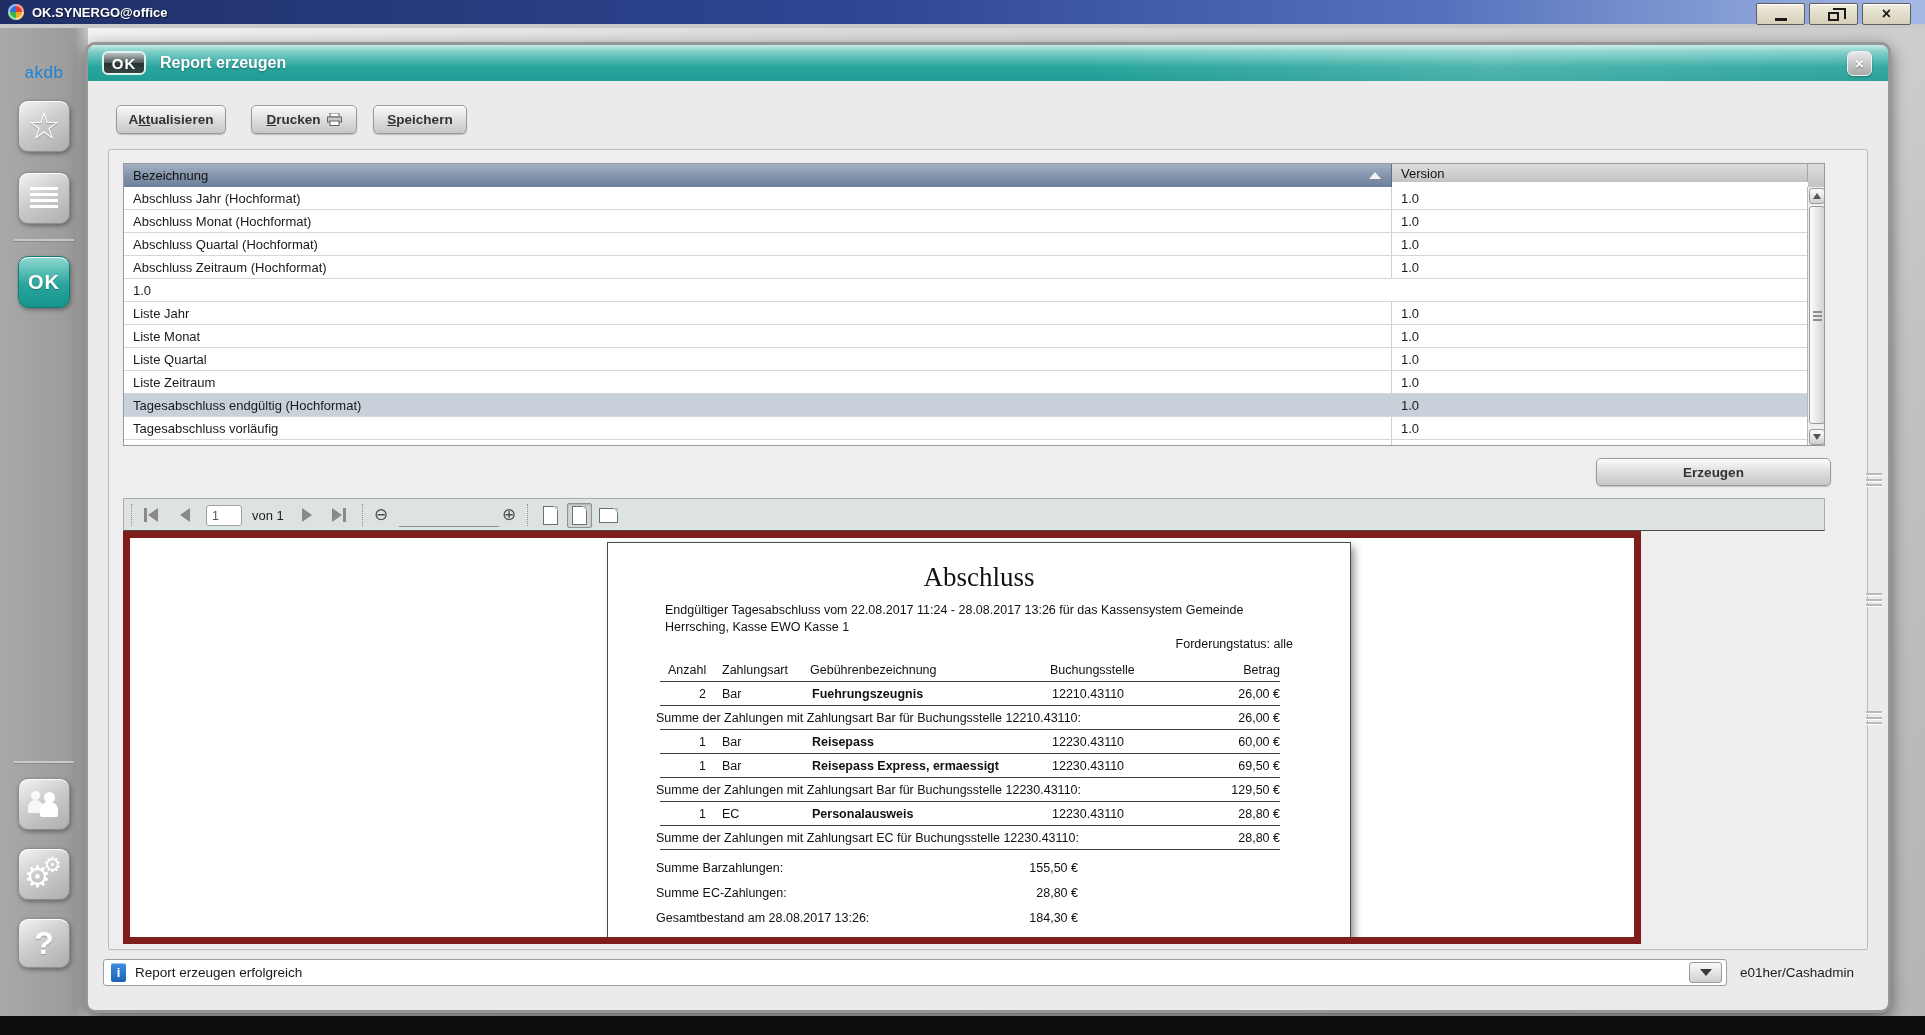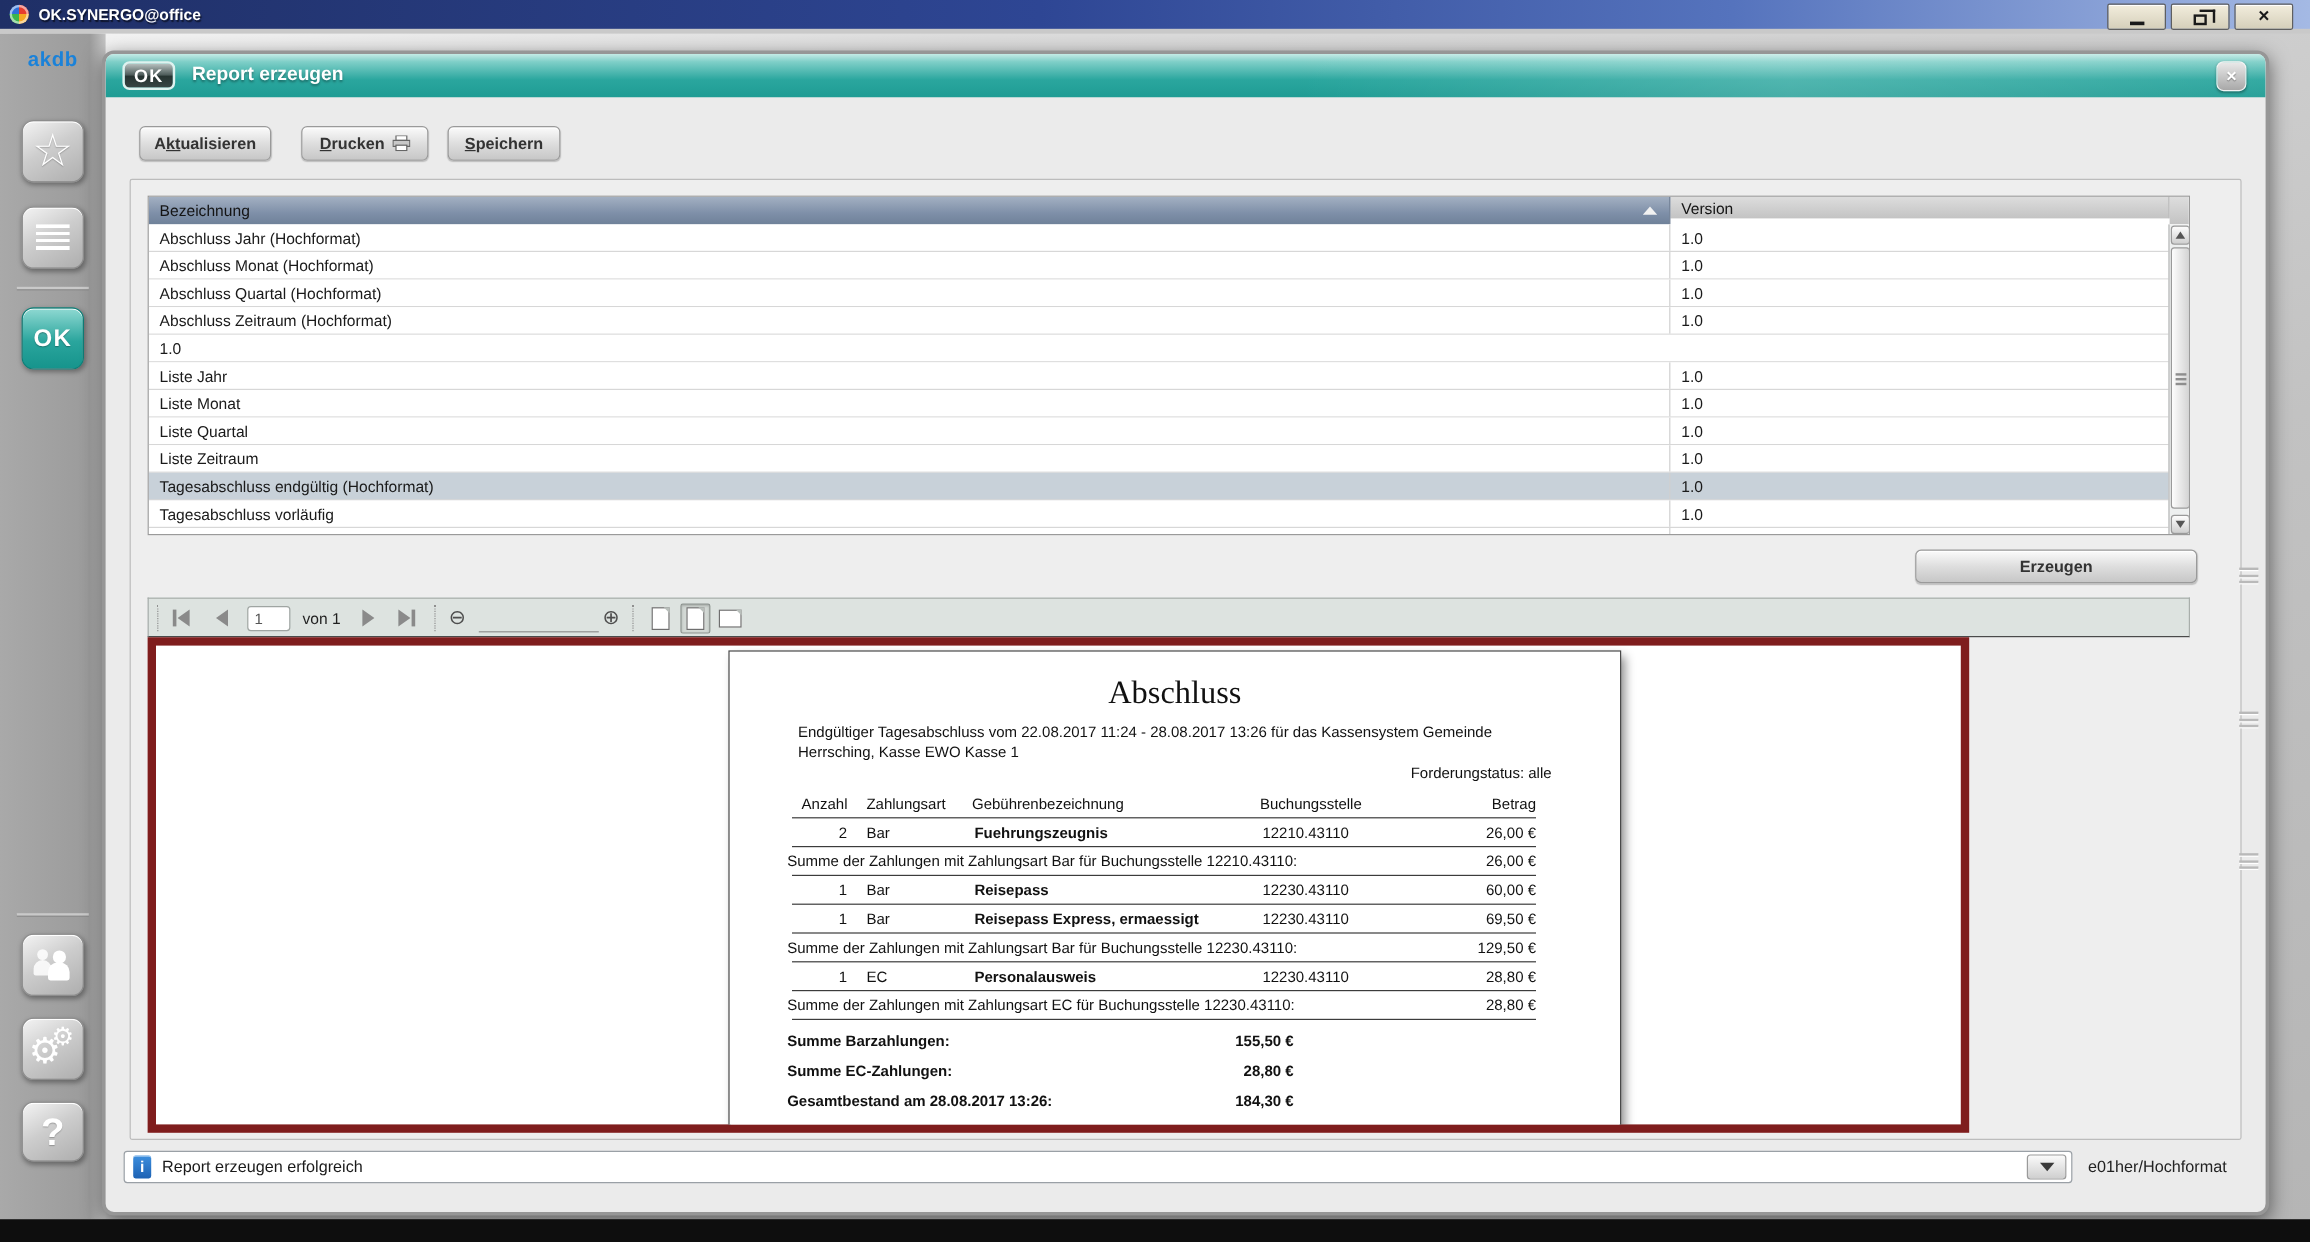--- a/index.html
+++ b/index.html
@@ -25,21 +25,21 @@
   .restore-glyph::before { content:''; position:absolute; top:-6px; left:3px; width:11px; height:9px; border:2px solid #1a1a1a; border-bottom:none; border-left:none; }
   .close-glyph { font-size:16px; line-height:16px; }
 
   .win-area { left:0; top:28px; width:1925px; height:988px;
     background:linear-gradient(160deg,#f5f5f5 0%,#dcdcdc 18%,#c2c2c2 60%,#b5b5b5 100%); }
   .black-strip { left:0; top:1016px; width:1925px; height:19px; background:#0e0e0e; }
 
   
   .sidebar { left:0; top:28px; width:88px; height:988px;
     background:linear-gradient(90deg,#a9a9a9 0%,#9b9b9b 85%,#c4c4c4 100%); }
-  .akdb-logo { left:0; top:12px; width:88px; text-align:center; font-size:17px; font-weight:bold;
+  .akdb-logo { left:0; top:35px; width:88px; text-align:center; font-size:17px; font-weight:normal;
     color:#1b82d9; letter-spacing:.5px; }
   .side-btn { left:18px; width:52px; height:52px; border-radius:10px;
     background:linear-gradient(150deg,#f4f4f4 0%,#cdcdcd 45%,#aeaeae 100%);
     border:1px solid #8d8d8d; box-shadow:1px 2px 4px rgba(0,0,0,.35), inset 0 1px 0 #ffffff;
     display:flex; align-items:center; justify-content:center; color:#fff; }
   .side-btn.teal { background:linear-gradient(#8fd9d2 0%,#2aa59d 55%,#16948c 100%); border-color:#0e7d76; }
   .star-glyph { font-size:38px; line-height:38px; color:#fff; text-shadow:0 1px 1px rgba(0,0,0,.25); }
   .list-glyph { width:28px; height:22px;
     background:repeating-linear-gradient(to bottom,#fff 0 3px,rgba(0,0,0,0) 3px 6px); }
   .ok-side-text { font-size:20px; font-weight:bold; letter-spacing:1px; text-shadow:0 1px 1px rgba(0,0,0,.3); }
@@ -142,21 +142,21 @@
   .rhead { height:23px; }
   .rc { white-space:nowrap; overflow:visible; }
   .c-anzahl { text-align:right; padding-right:6px; }
   .h-anzahl { text-align:left; padding-left:8px; }
   .c-zart, .h-zart { padding-left:10px; }
   .c-geb { padding-left:2px;font-weight:bold; }
   .c-stelle { padding-left:2px; }
   .c-betrag, .h-betrag { text-align:right; }
   .c-label { grid-column:1 / 5; display:none; margin-left:-4px; }
   .rrow.sum .c-label { display:block; }
-  .rep-totals { margin:5px 70px 0 48px;font-weight:bold; }
+  .rep-totals { margin:5px 70px 0 48px; }
   .trow { display:grid; grid-template-columns:330px 92px; height:25px; align-items:center; font-size:12.5px; color:#111; }
   .t-val { text-align:right; }
 
   
   .status-combo { left:15px; top:914px; width:1624px; height:27px; background:#fff; border:1px solid #9aa0a6;
     border-radius:3px; display:flex; align-items:center; }
   .info-ico { margin:0 9px 0 7px; width:15px; height:19px; border-radius:2px;
     background:linear-gradient(#3c8ede,#1d62b4); color:#fff; font-weight:bold; font-size:13px;
     display:flex; align-items:center; justify-content:center; box-shadow:inset 0 1px 0 rgba(255,255,255,.5); }
   .status-text { font-size:13.5px; color:#1a1a1a; }
@@ -472,21 +472,21 @@
       </div>
     </div>
 
     <div class="abs status-combo">
       <div class="info-ico">i</div>
       <div class="status-text">Report erzeugen erfolgreich</div>
       <div class="combo-btn">
           <div class="combo-tri"></div>
         </div>
     </div>
-    <div class="abs user-text">e01her/Hochformat</div>
+    <div class="abs user-text">e01her/Cashadmin</div>
 
     <div class="abs grip3" style="left:1778px; top:428px;">
         <div></div>
         <div></div>
         <div></div>
       </div>
     <div class="abs grip3" style="left:1778px; top:548px;">
         <div></div>
         <div></div>
         <div></div>

